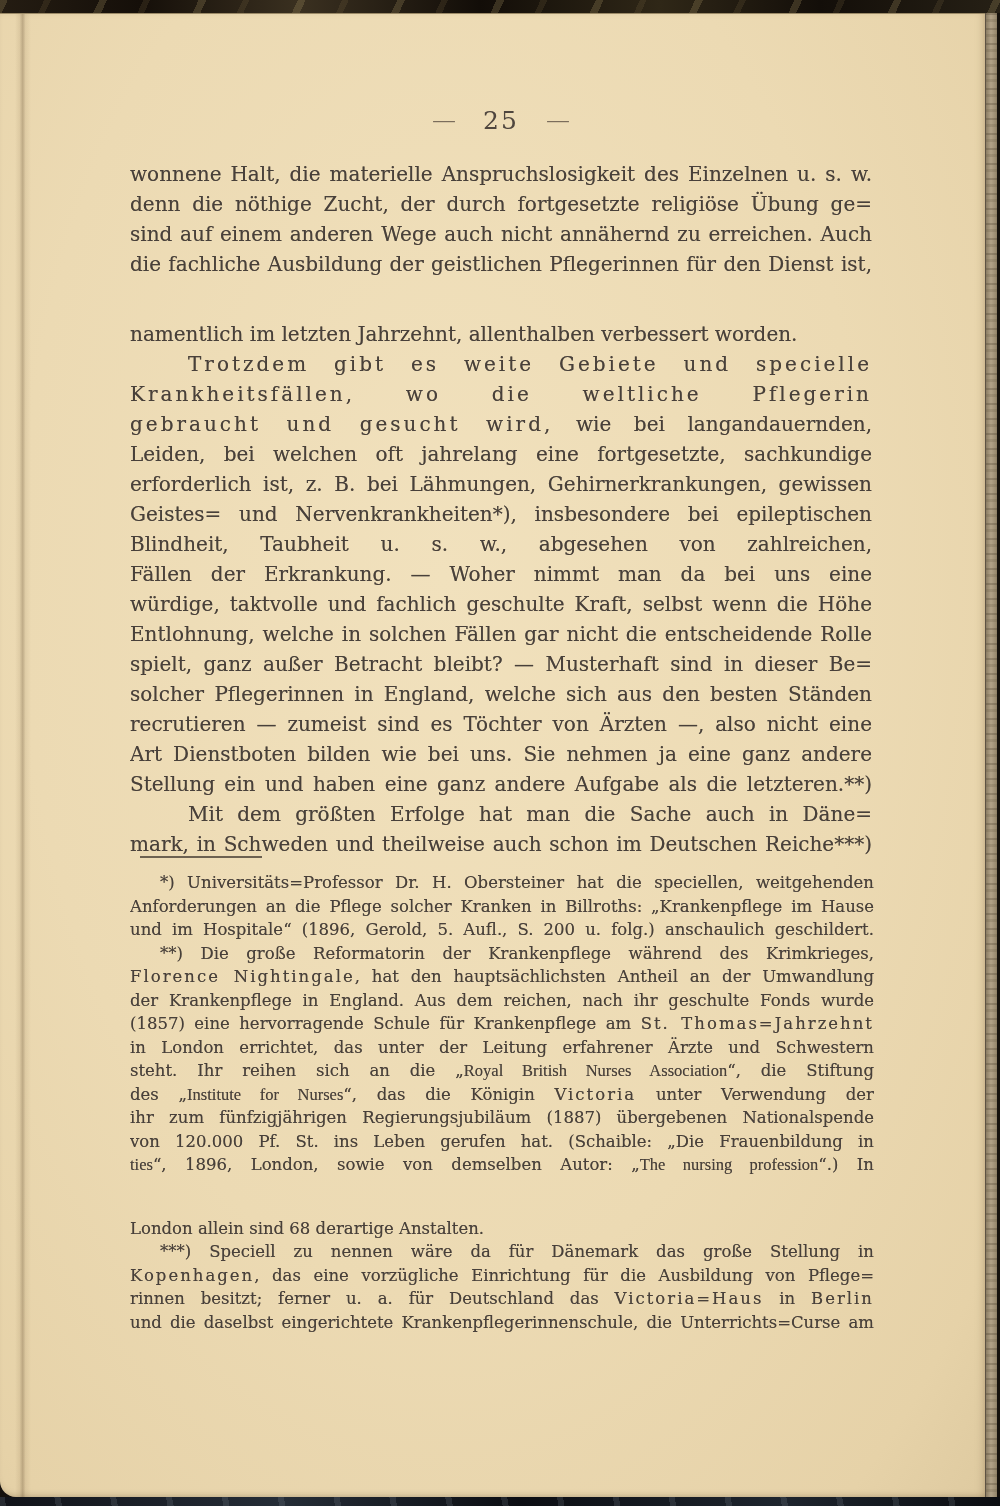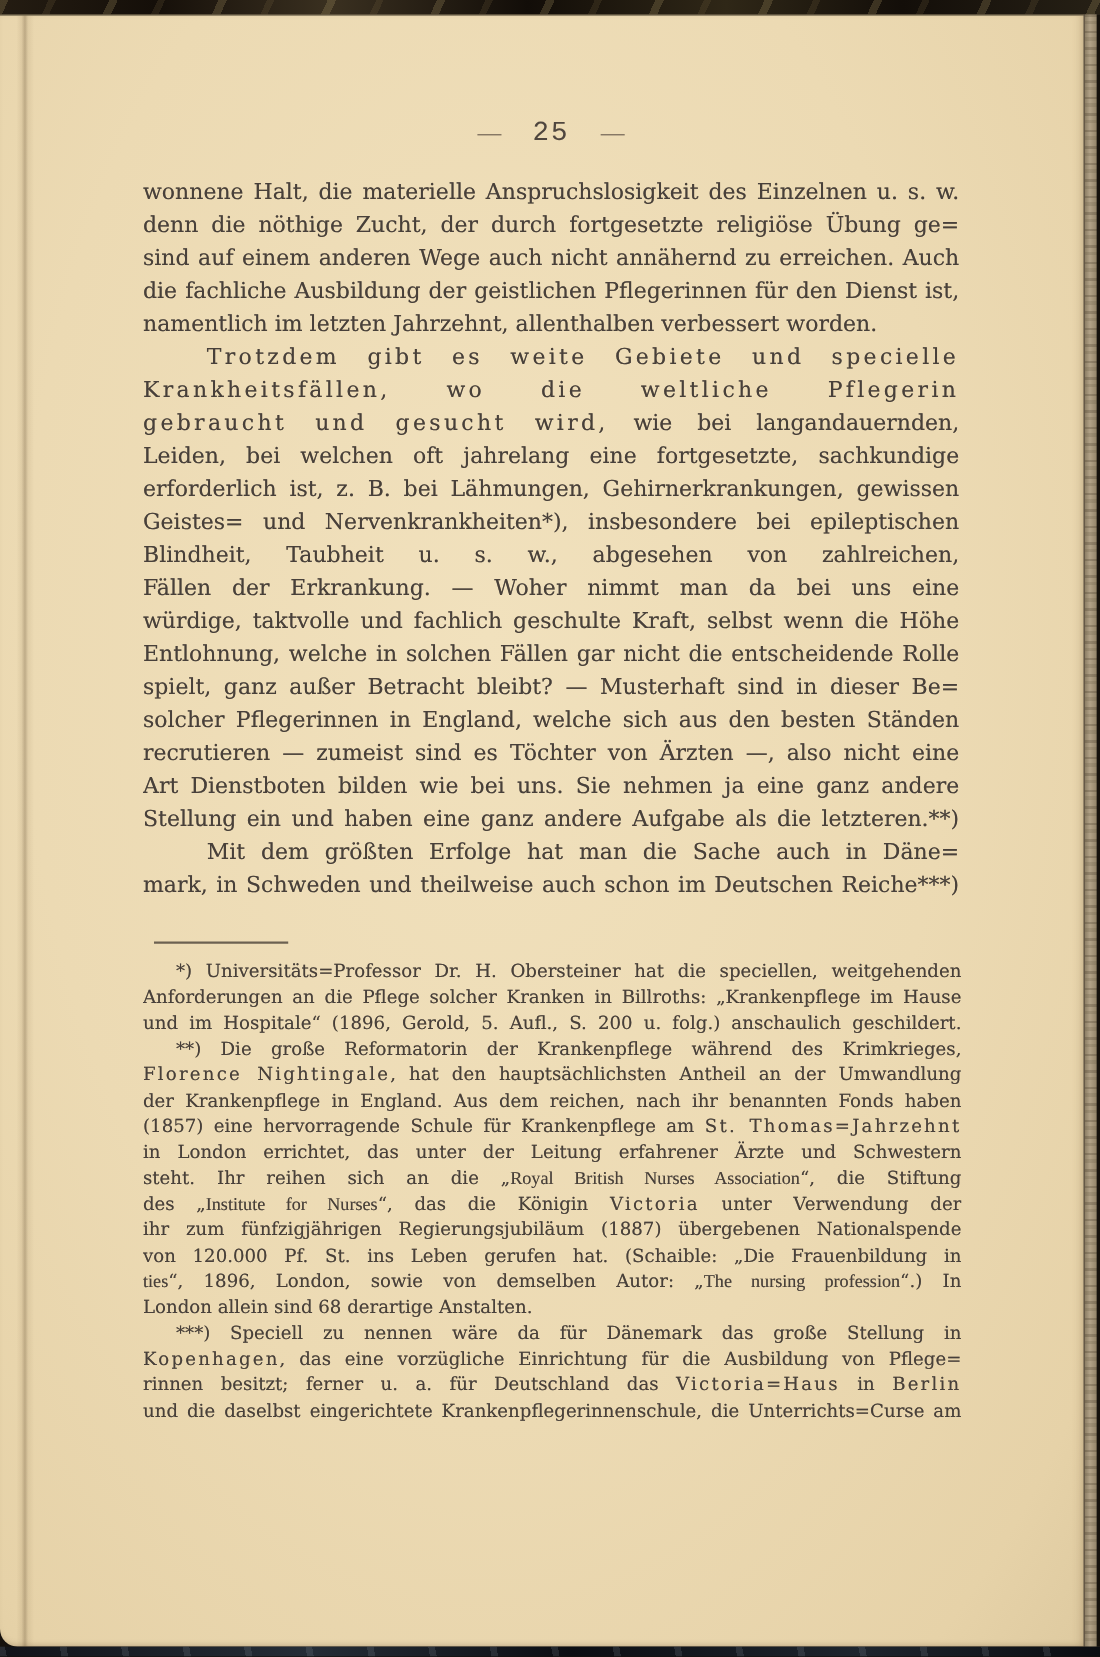--- a/index.html
+++ b/index.html
@@ -41,21 +41,21 @@
     position:absolute;left:15px;top:0;bottom:0;width:16px;pointer-events:none;
     background:linear-gradient(90deg, rgba(0,0,0,0) 0%, rgba(110,85,50,.10) 28%, rgba(86,64,36,.30) 48%, rgba(120,95,60,.10) 66%, rgba(0,0,0,0) 100%);
   }
   
   .pagenum{
     position:absolute;top:92px;left:130px;width:742px;
     display:flex;justify-content:center;align-items:center;gap:27px;
     color:#4f463e;
   }
   .pagenum .dash{font-size:24px;color:#7b6d5c;transform:scaleY(.75);}
-  .pagenum .num{font-size:25px;letter-spacing:2px;font-family:Liberation Mono, monospace;}
+  .pagenum .num{font-size:25px;letter-spacing:2px;}
   
   .textcol{color:#48403a;text-shadow:0 0 .5px rgba(72,64,56,.55);}
   .main-text{
     position:absolute;left:130px;top:145px;width:742px;
     font-size:20px;line-height:30px;
   }
   .main-text .line{height:30px;}
   .main-text .ind{text-indent:58px;}
   .main-text .sp{letter-spacing:3px;}
   .fn-rule{
@@ -65,21 +65,21 @@
   .footnotes{
     position:absolute;left:130px;top:857px;width:744px;
     font-size:16.5px;line-height:23.5px;
   }
   .footnotes .line{height:23.5px;}
   .footnotes .ind{text-indent:30px;}
   .footnotes .sp{letter-spacing:2px;}
   .line{
     text-align:justify;text-align-last:justify;overflow:hidden;
   }
-  .line.nofill{text-align-last:left;}
+  .line.nofill{text-align-last:left;margin-top:40px;}
   .lat{font-family:Liberation Serif, serif;}
 </style>
 </head>
 <body>
 
 <div>
   <div class="edge-top"></div>
 
   <div class="page">
     <div class="fold"></div>
@@ -125,21 +125,21 @@
 
     <div class="footnotes textcol">
         <div>
           <div class="line ind"><span>*) Universitäts=Professor Dr. H. Obersteiner hat die speciellen, weitgehenden</span></div>
           <div class="line"><span>Anforderungen an die Pflege solcher Kranken in Billroths: „Krankenpflege im Hause</span></div>
           <div class="line"><span>und im Hospitale“ (1896, Gerold, 5. Aufl., S. 200 u. folg.) anschaulich geschildert.</span></div>
         </div>
         <div>
           <div class="line ind"><span>**) Die große Reformatorin der Krankenpflege während des Krimkrieges,</span></div>
           <div class="line"><span class="sp">Florence Nightingale</span><span>, hat den hauptsächlichsten Antheil an der Umwandlung</span></div>
-          <div class="line"><span>der Krankenpflege in England. Aus dem reichen, nach ihr benannten Fonds haben</span></div>
+          <div class="line"><span>der Krankenpflege in England. Aus dem reichen, nach ihr geschulte Fonds wurde</span></div>
           <div class="line"><span>(1857) eine hervorragende Schule für Krankenpflege am </span><span class="sp">St. Thomas=Jahrzehnt</span></div>
           <div class="line"><span>in London errichtet, das unter der Leitung erfahrener Ärzte und Schwestern</span></div>
           <div class="line"><span>steht. Ihr reihen sich an die „</span><span class="lat">Royal British Nurses Association</span><span>“, die Stiftung</span></div>
           <div class="line"><span>des „</span><span class="lat">Institute for Nurses</span><span>“, das die Königin </span><span class="sp">Victoria</span><span> unter Verwendung der</span></div>
           <div class="line"><span>ihr zum fünfzigjährigen Regierungsjubiläum (1887) übergebenen Nationalspende</span></div>
           <div class="line"><span>von 120.000 Pf. St. ins Leben gerufen hat. (Schaible: „Die Frauenbildung in</span></div>
           <div class="line"><span class="lat">ties</span><span>“, 1896, London, sowie von demselben Autor: „</span><span class="lat">The nursing profession</span><span>“.) In</span></div>
           <div class="line nofill"><span>London allein sind 68 derartige Anstalten.</span></div>
         </div>
         <div>

